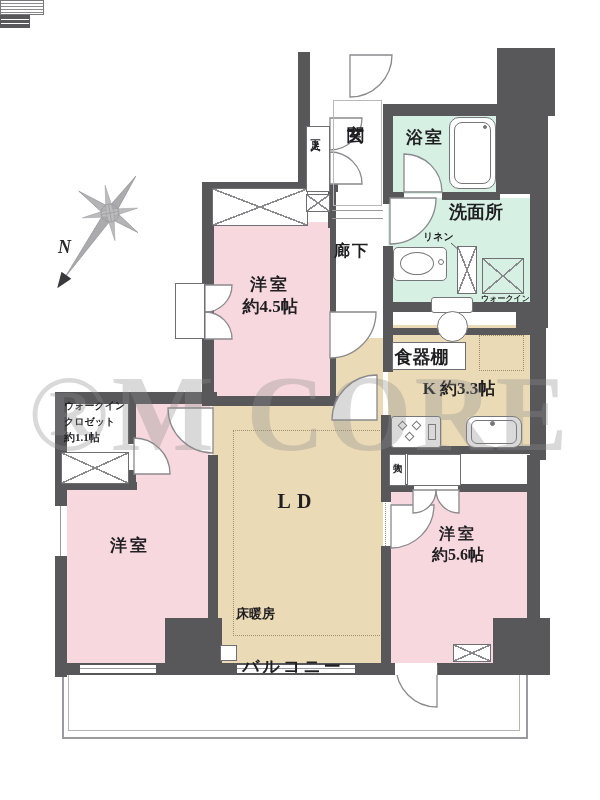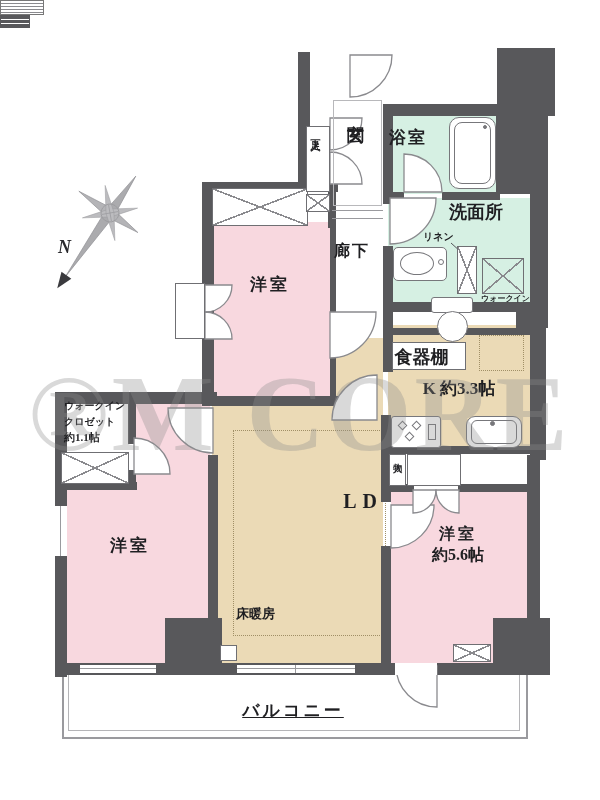--- a/index.html
+++ b/index.html
@@ -166,44 +166,45 @@
       <circle cx="0" cy="0" r="9" fill="none" stroke="#9a9a9e" stroke-width="0.8"></circle>
       <line x1="-6" y1="-6" x2="6" y2="6" stroke="#9a9a9e" stroke-width="0.7"></line>
       <line x1="-6" y1="6" x2="6" y2="-6" stroke="#9a9a9e" stroke-width="0.7"></line>
       <polygon points="0,92 -6,76 6,76" fill="#3a3a3e"></polygon>
     </g>
     <text x="58" y="253" font-size="18" font-weight="bold" font-style="italic" fill="#2a2a2e" font-family="Liberation Serif, DejaVu Serif, serif">N</text>
   </svg>
 
   <div class="lbl vert" style="left:344px;top:112px;font-size:17px;">玄関</div>
   <div class="lbl vert" style="left:309px;top:131px;font-size:10px;letter-spacing:1px;">下足入</div>
-  <div class="lbl" style="left:389px;top:127px;width:72px;font-size:17px;text-align:left;letter-spacing:2px;">浴室</div>
+  <div class="lbl" style="left:389px;top:127px;width:72px;font-size:17px;text-align:center;letter-spacing:2px;">浴室</div>
   <div class="lbl" style="left:420px;top:201px;width:112px;font-size:18px;text-align:center;">洗面所</div>
   <div class="lbl" style="left:423px;top:230px;font-size:10px;">リネン</div>
   <div class="lbl" style="left:481px;top:294px;width:44px;font-size:8px;text-align:center;">ウォークイン</div>
   <div class="lbl" style="left:334px;top:241px;font-size:16px;letter-spacing:2px;">廊下</div>
   <div class="lbl ctr" style="left:210px;top:274px;width:120px;font-size:17px;">
     <span style="display:block;letter-spacing:3px;">洋室</span>
+    <span style="display:block;">約4.5帖</span>
   </div>
   <div class="lbl" style="left:392px;top:346px;width:59px;font-size:18px;text-align:center;z-index:30;">食器棚</div>
   <div class="lbl" style="left:399px;top:378px;width:120px;font-size:17px;text-align:center;">K 約3.3帖</div>
   <div class="lbl" style="left:64px;top:398px;font-size:10px;line-height:1.55;">
     <span style="display:block;">ウォークイン</span>
     <span style="display:block;font-family:Liberation Serif, serif;">クロゼット</span>
     <span style="display:block;font-size:11px;">約1.1帖</span>
   </div>
   <div class="lbl ctr" style="left:212px;top:488px;width:171px;">
-    <span style="display:block;font-size:20px;letter-spacing:6px;text-align:right;">LD</span>
+    <span style="display:block;font-size:20px;letter-spacing:6px;">LD</span>
   </div>
   <div class="lbl" style="left:236px;top:606px;font-size:13px;">床暖房</div>
   <div class="lbl ctr" style="left:63px;top:535px;width:134px;font-size:17px;">
     <span style="display:block;letter-spacing:3px;">洋室</span>
   </div>
   <div class="lbl ctr" style="left:391px;top:524px;width:134px;font-size:16px;">
     <span style="display:block;letter-spacing:3px;">洋室</span>
     <span style="display:block;">約5.6帖</span>
   </div>
   <div class="lbl vert" style="left:391px;top:456px;font-size:9px;letter-spacing:0;">物入</div>
-  <div class="lbl" style="left:62px;top:700px;width:462px;font-size:17px;text-align:center;letter-spacing:3px;text-decoration:underline;">バルコニー</div>
+  <div class="lbl" style="left:62px;top:656px;width:462px;font-size:17px;text-align:center;letter-spacing:3px;">バルコニー</div>
 
   <div id="watermark">®M CORE</div>
 
 </div>
 
 </body></html>

